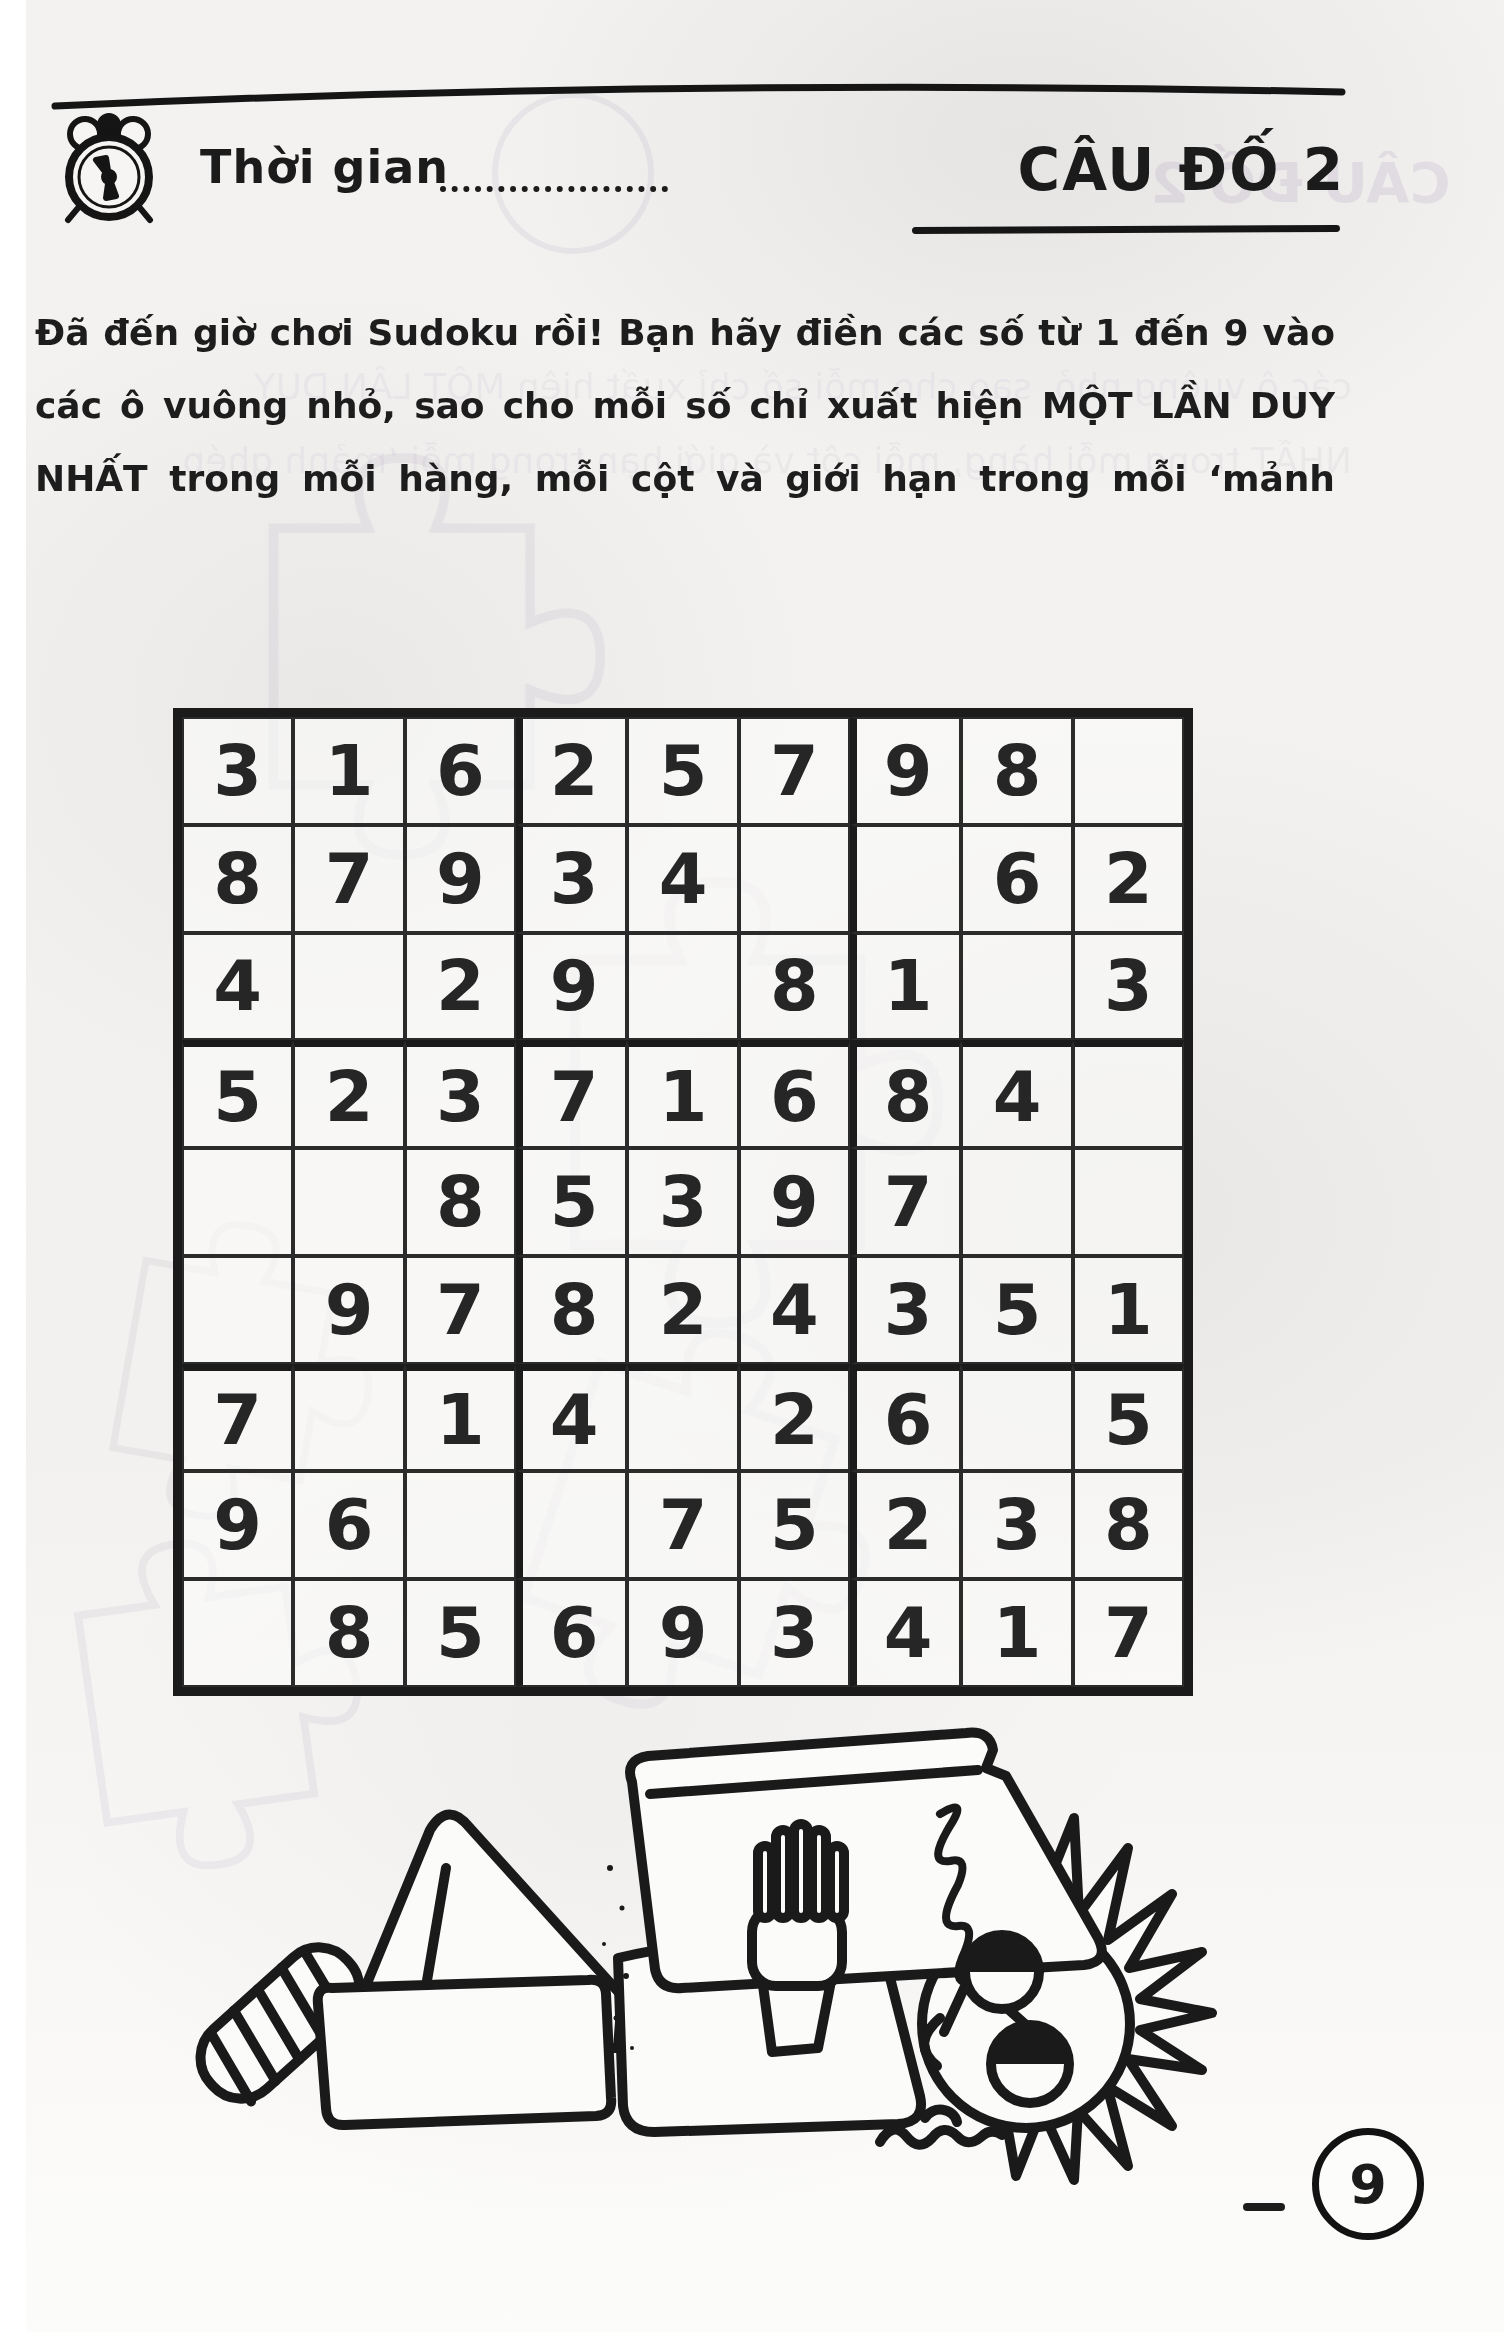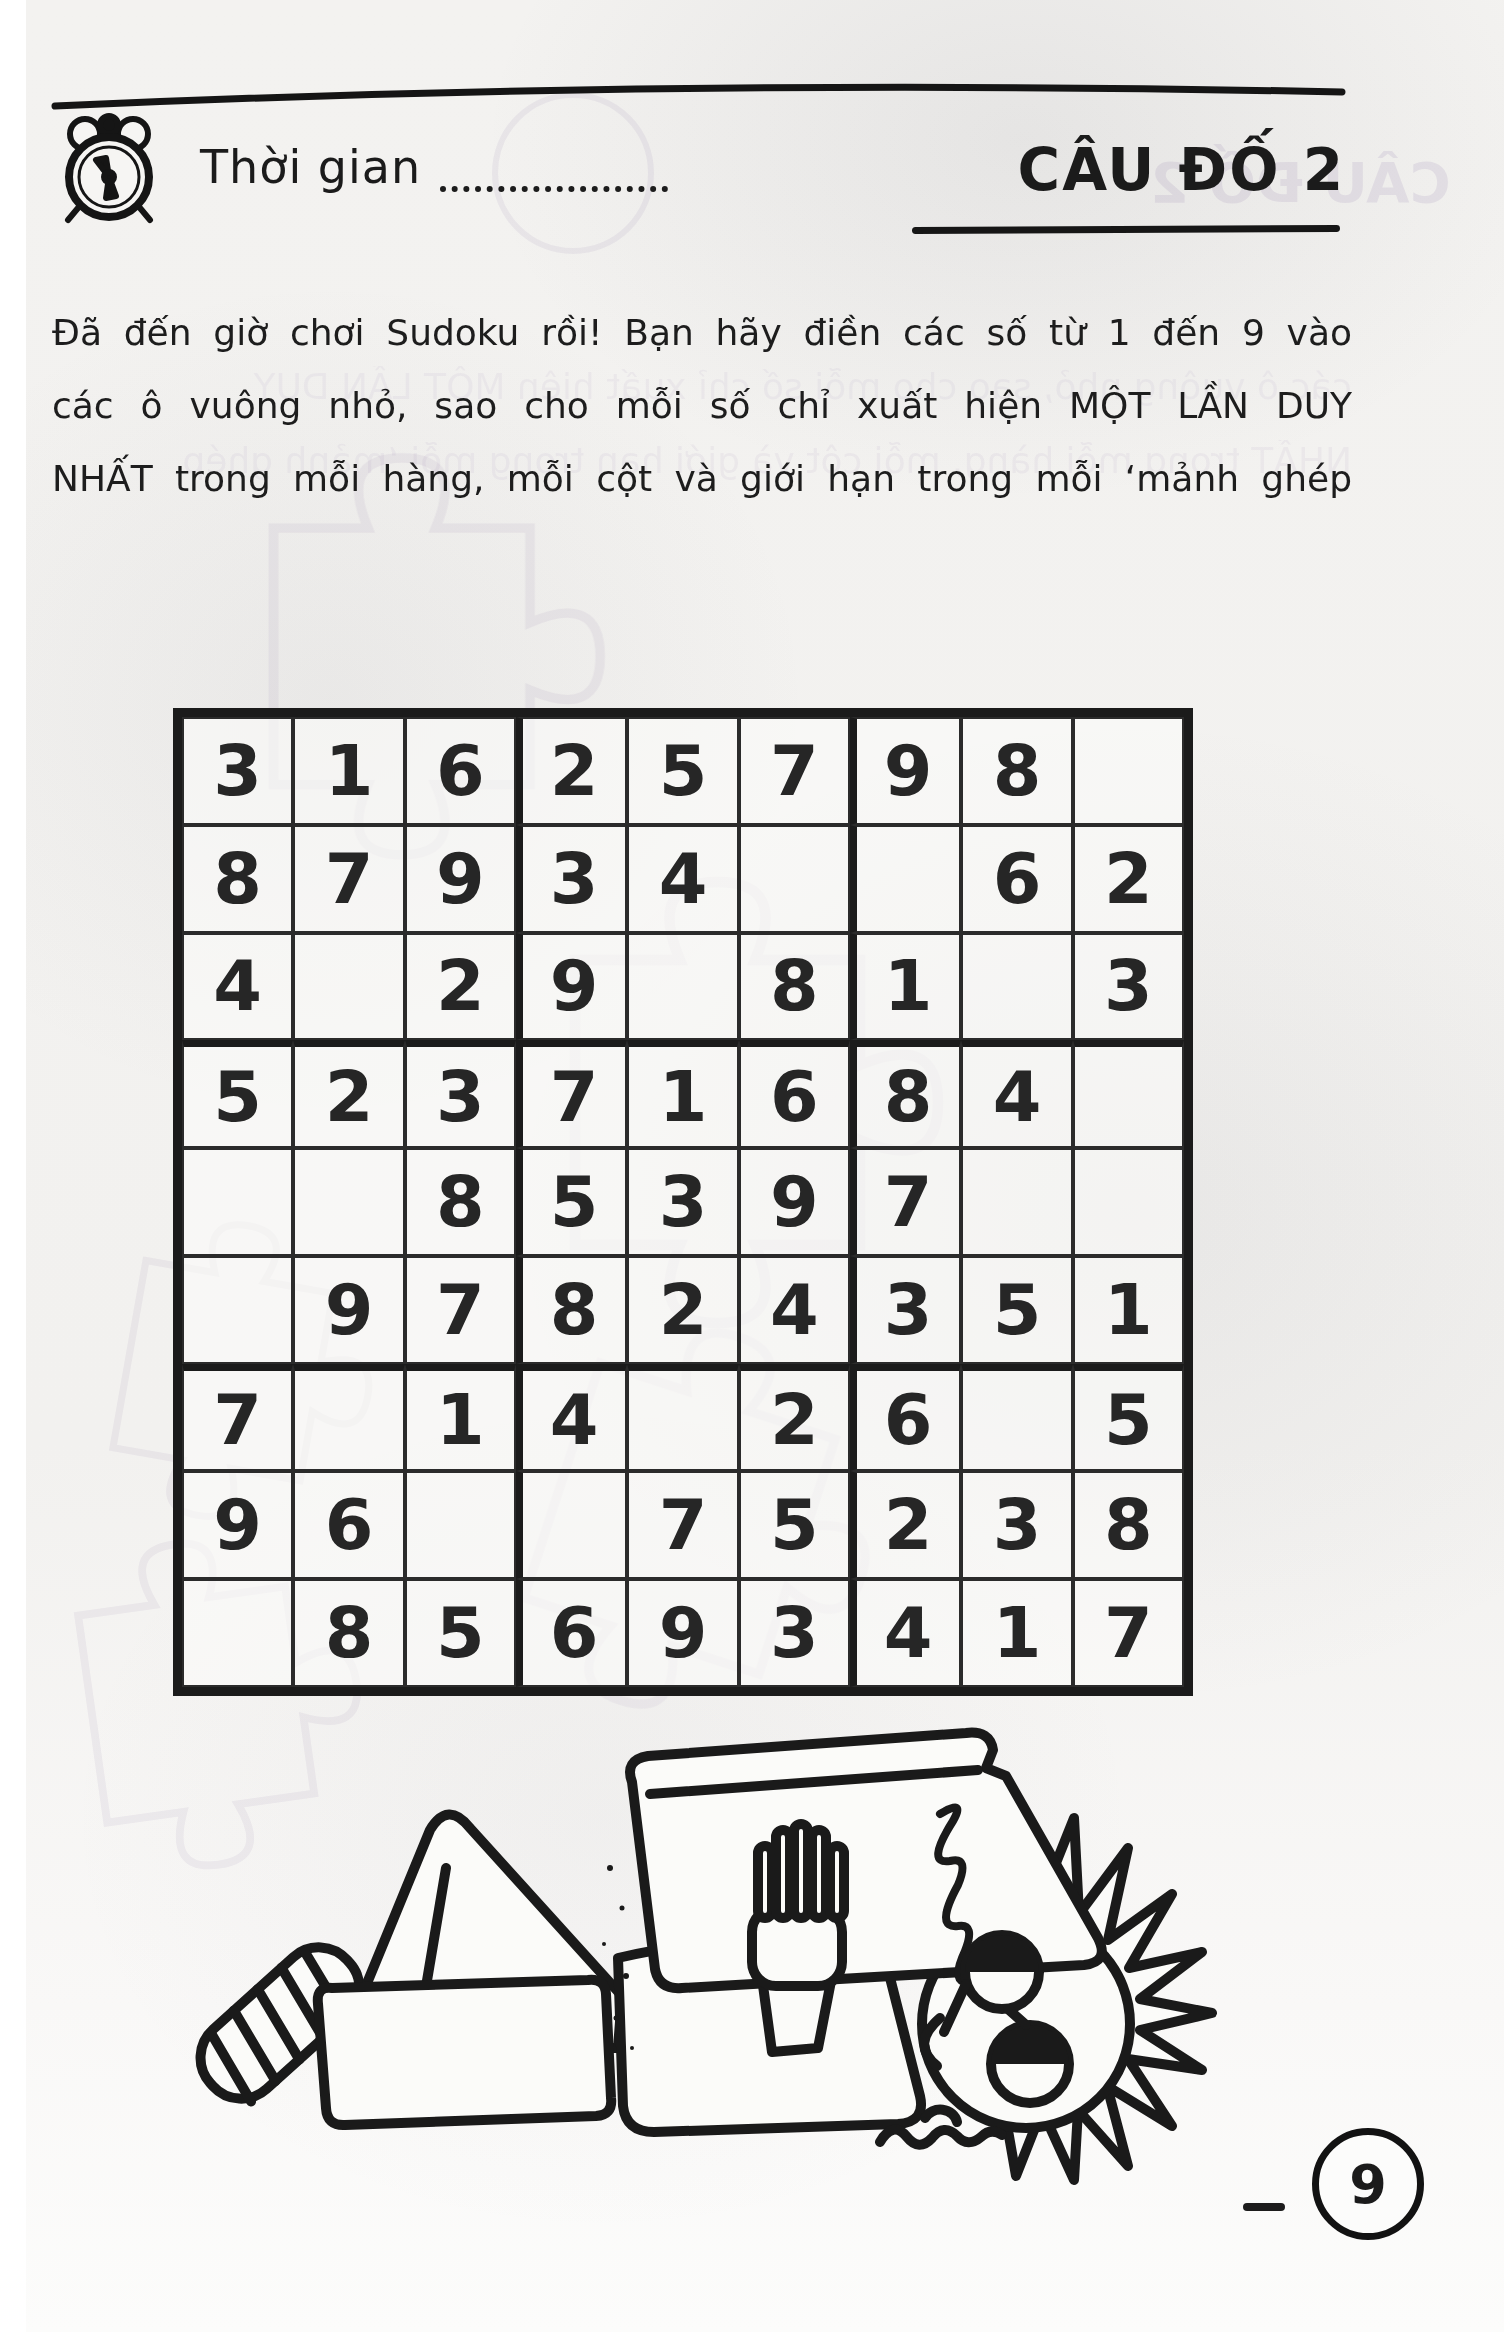--- a/index.html
+++ b/index.html
@@ -10,29 +10,29 @@
       radial-gradient(900px 600px at 68% 6%, rgba(110,110,118,0.10), rgba(110,110,118,0) 60%),
       radial-gradient(800px 700px at 22% 30%, rgba(110,110,118,0.07), rgba(110,110,118,0) 60%),
       radial-gradient(1000px 800px at 75% 52%, rgba(110,110,118,0.08), rgba(110,110,118,0) 62%),
       radial-gradient(900px 700px at 40% 78%, rgba(110,110,118,0.05), rgba(110,110,118,0) 60%),
       linear-gradient(#f3f2f0 0%,#f2f1ef 62%,#f9f8f7 86%,#fcfcfb 100%);
   }
   #page::before{content:"";position:absolute;left:0;top:0;width:26px;height:100%;background:#fff;}
   
   .top-rule{position:absolute;left:40px;top:72px;width:1320px;height:46px;}
   .clock{position:absolute;left:58px;top:110px;width:102px;height:116px;}
-  .time-label{position:absolute;left:200px;top:140px;font-size:46px;font-weight:normal;letter-spacing:1px;}
+  .time-label{position:absolute;left:200px;top:140px;font-size:46px;font-weight:bold;letter-spacing:1px;}
   .time-blank{position:absolute;left:440px;top:148px;width:228px;height:38px;border-bottom:6px dotted #1c1c1c;}
   .title{position:absolute;right:159px;top:136px;font-size:58px;font-weight:bold;letter-spacing:2px;white-space:nowrap;}
   .title-ghost{position:absolute;left:1150px;top:150px;font-size:56px;font-weight:bold;color:#8d76a8;opacity:.14;
     transform:scaleX(-1);white-space:nowrap;}
   .title-underline{position:absolute;left:912px;top:226px;width:428px;height:7px;background:#161616;border-radius:4px;transform:rotate(-0.3deg);}
   .ghost-clock{position:absolute;left:492px;top:92px;width:150px;height:150px;border:6px solid rgba(140,115,170,0.10);border-radius:50%;}
   
-  .instructions{position:absolute;left:52px;top:296px;width:1300px;}
+  .instructions{position:absolute;left:35px;top:296px;width:1300px;font-weight:bold;}
   .iline{font-size:36px;line-height:73px;height:73px;color:#1d1d1d;text-align:justify;overflow:hidden;white-space:normal;}
   .iline.j{text-align-last:justify;}
   .ghostline{position:absolute;left:52px;width:1300px;font-size:36px;color:#7d5f9e;opacity:.06;transform:scaleX(-1);white-space:nowrap;overflow:hidden;}
   
   .sudoku{
     position:absolute;left:173px;top:708px;width:1020px;height:988px;box-sizing:border-box;
     border:9px solid #1b1b1b;background:rgba(252,252,250,0.6);
     display:grid;grid-template-columns:repeat(9,1fr);grid-template-rows:repeat(9,1fr);
   }
   .cell{

